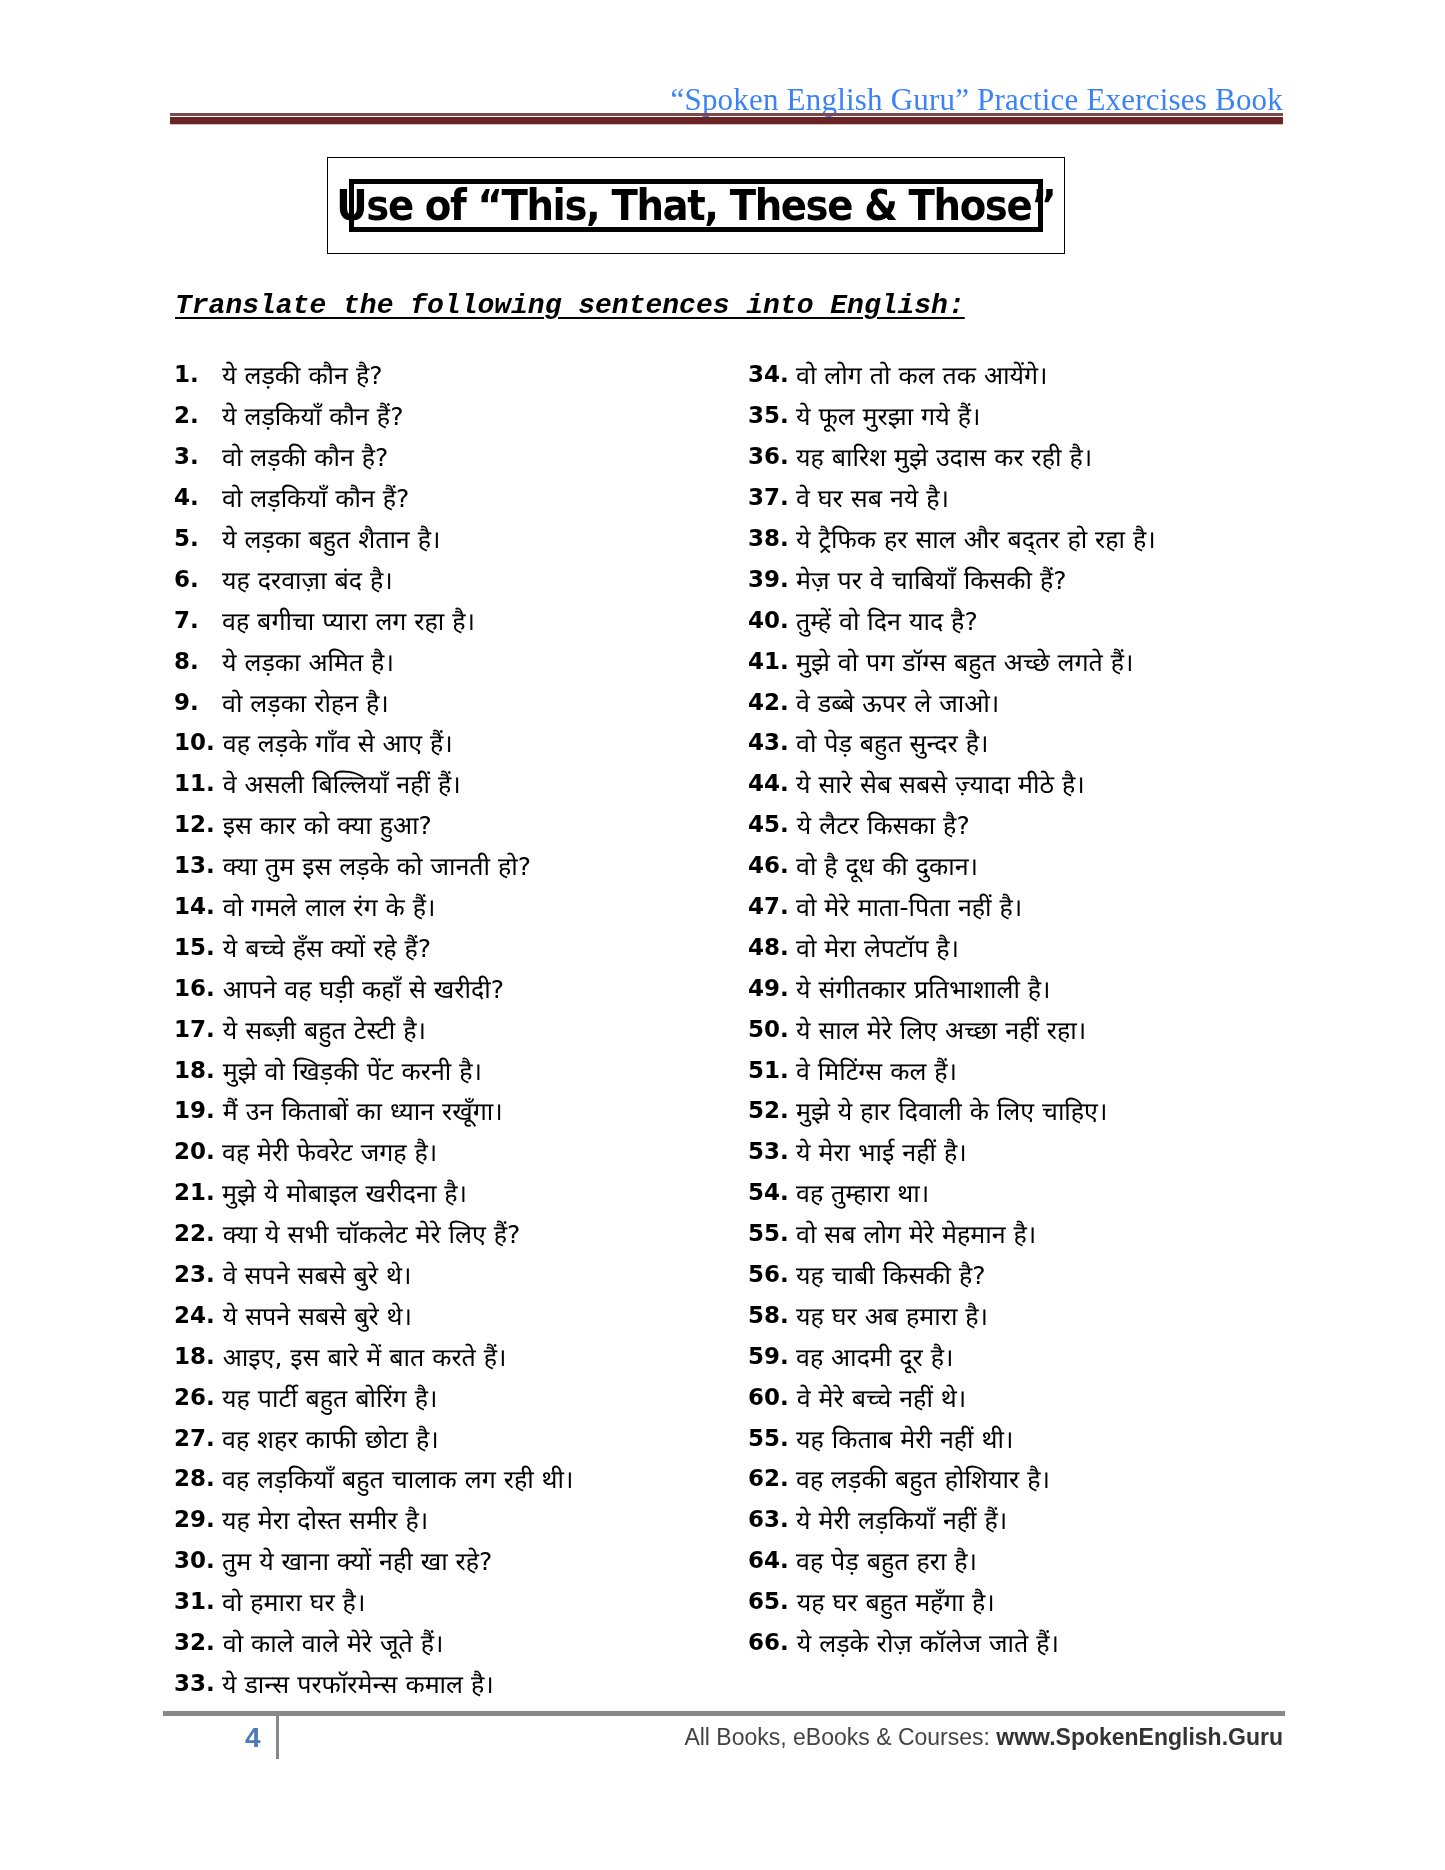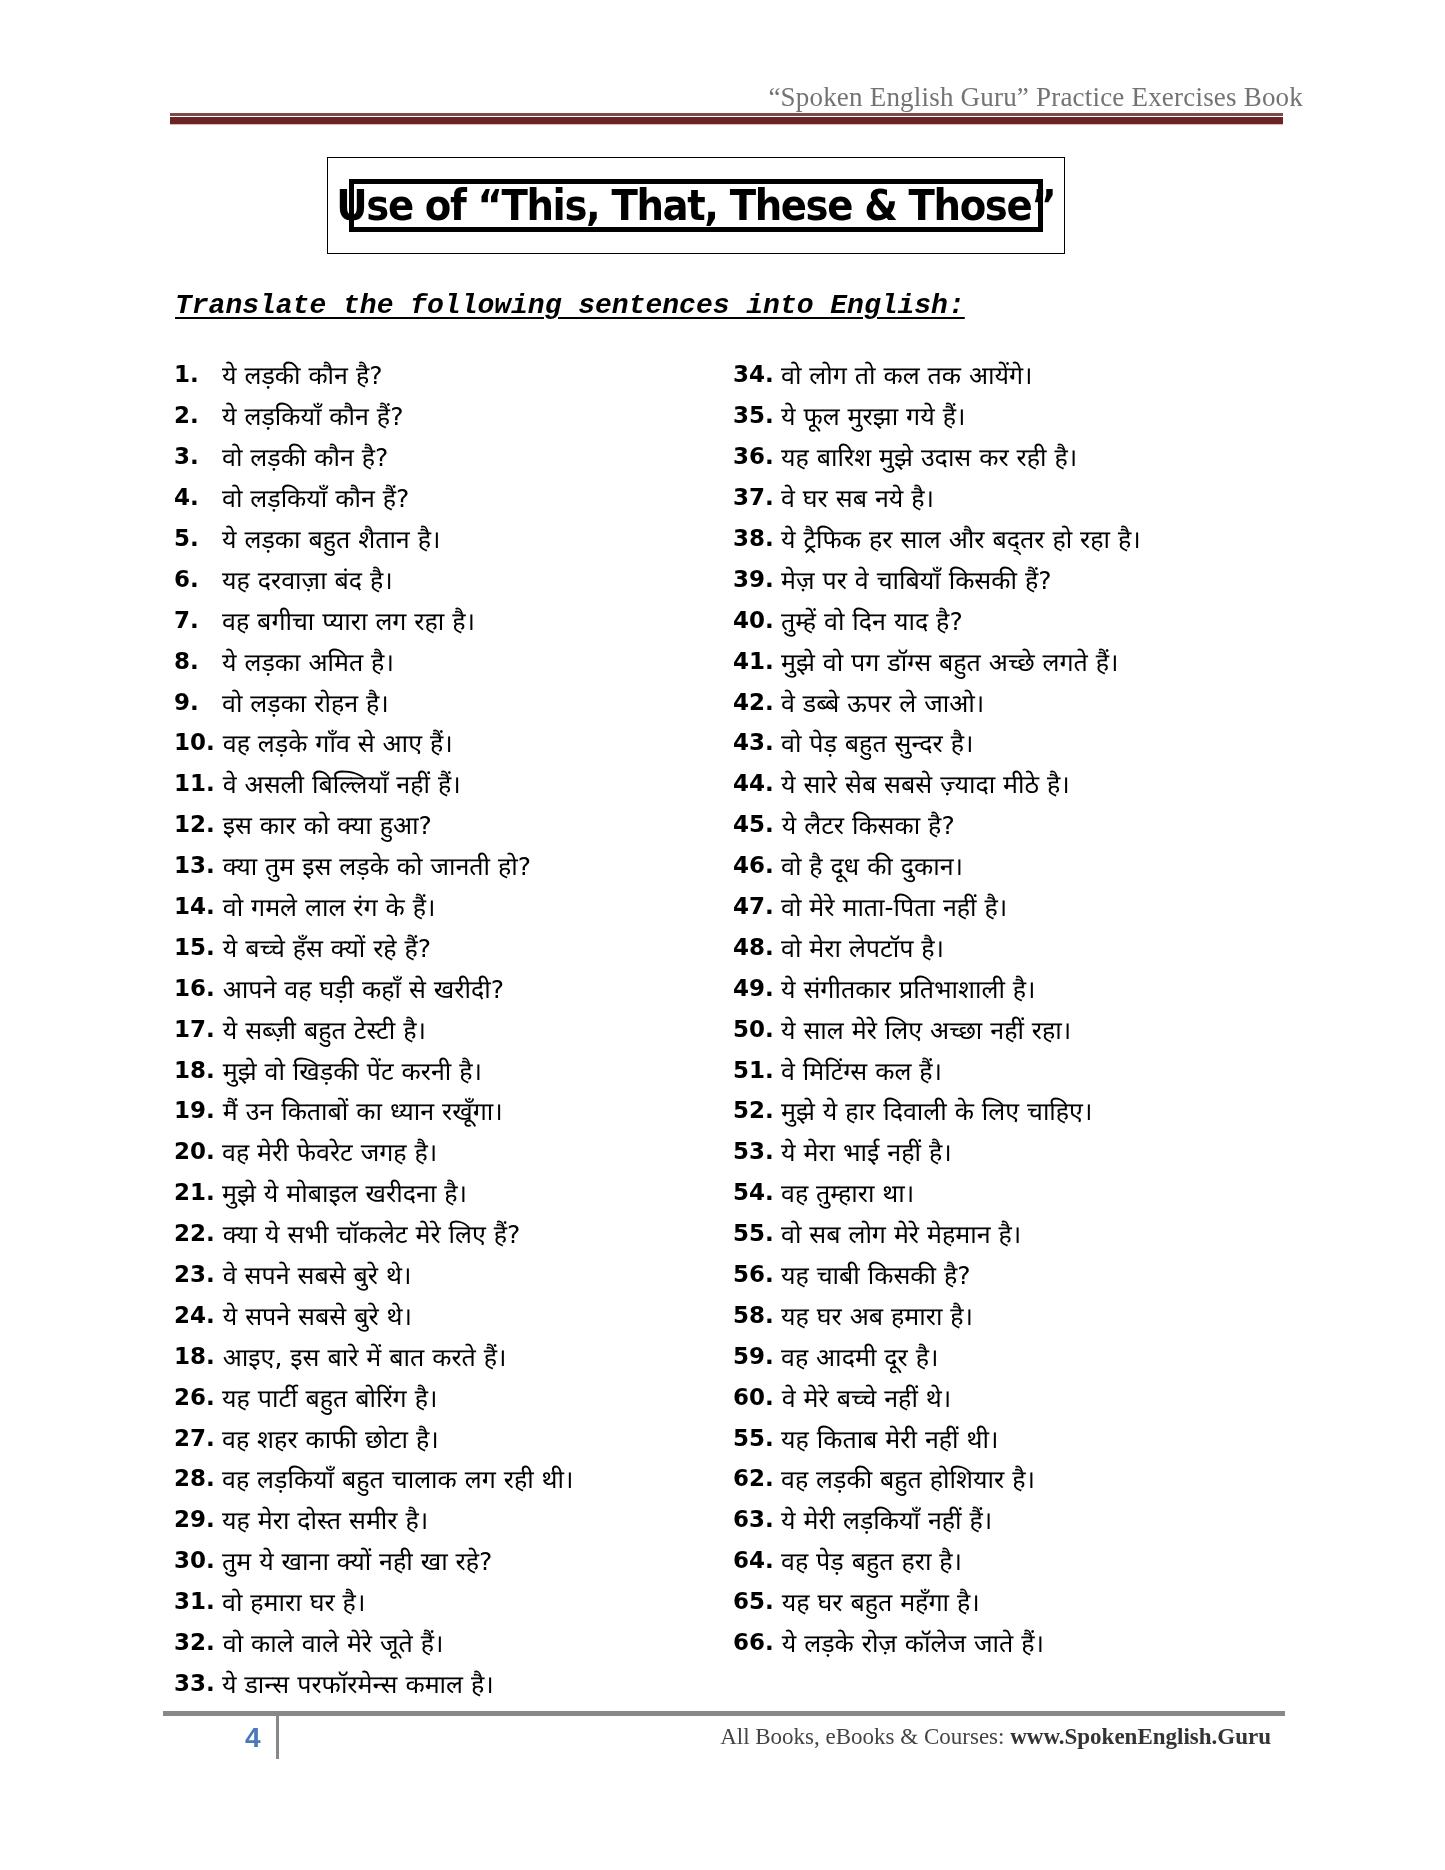--- a/index.html
+++ b/index.html
@@ -15,24 +15,23 @@
       font-family: "DejaVu Sans", sans-serif;
       color: #000;
     }
     .running-header {
       position: absolute;
       left: 0;
       width: 1283px;
       top: 82px;
       text-align: right;
       font-family: "Liberation Serif", "DejaVu Serif", serif;
-      font-size: 27px;
-      color: #737373;
+      font-size: 31px;
+      color: #3b82f6;
       letter-spacing: 0.2px;
-      padding-left: 20px;
     }
     .header-rule-thin {
       position: absolute;
       left: 170px;
       width: 1113px;
       top: 113px;
       height: 3px;
       background: #7b4a4a;
     }
     .header-rule-thick {
@@ -84,21 +83,21 @@
       text-underline-offset: 4px;
     }
     .col {
       position: absolute;
       top: 354px;
       list-style: none;
       margin: 0;
       padding: 0;
     }
     .col-left { left: 174px; width: 540px; }
-    .col-right { left: 733px; width: 520px; }
+    .col-right { left: 748px; width: 520px; }
     .ex-item {
       height: 40.9px;
       display: flex;
       align-items: center;
       white-space: nowrap;
     }
     .ex-num {
       font-family: "DejaVu Sans", sans-serif;
       font-weight: bold;
       font-size: 23px;
@@ -131,23 +130,23 @@
       position: absolute;
       left: 245px;
       top: 1722px;
       font-family: "Liberation Sans", sans-serif;
       font-weight: bold;
       font-size: 28px;
       color: #4a78b8;
     }
     .footer-text {
       position: absolute;
-      right: 174px;
+      right: 162px;
       top: 1724px;
-      font-family: Liberation Serif, serif;
+      font-family: Liberation Sans, sans-serif;
       font-size: 23px;
       color: #444;
     }
     .footer-text b {
       color: #333;
     }
   </style>
 </head>
 <body>
 

